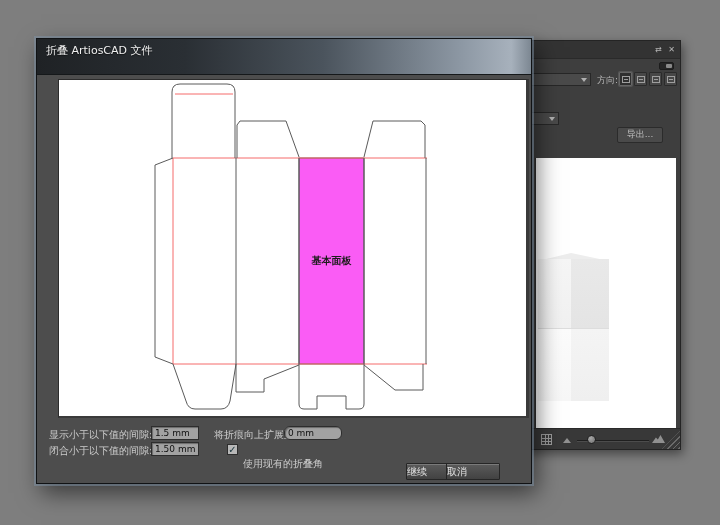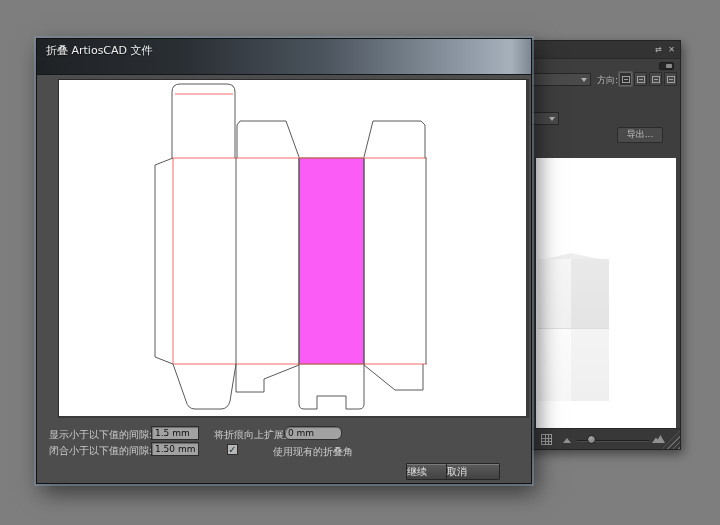--- a/index.html
+++ b/index.html
@@ -77,21 +77,21 @@
   .hl{fill:var(--panel-highlight);stroke:var(--cut-line);stroke-width:1;}
   .base-panel-hit{position:absolute;left:240px;top:78px;width:65px;height:206px;display:flex;align-items:center;justify-content:center;}
   .base-panel-label{font-size:10px;color:#1c1c1c;font-weight:bold;}
 
   .form-label{position:absolute;font-size:10px;color:#cccccc;white-space:nowrap;}
   .form-input{position:absolute;height:14px;background:#a2a2a2;border:1px solid #2d2d2d;
     box-shadow:inset 1px 1px 1px rgba(0,0,0,.35);font-size:9px;color:#111;padding:0 3px;
     font-family:"DejaVu Sans","Liberation Sans",sans-serif;}
   .checkbox{position:absolute;left:190px;top:405px;width:11px;height:11px;background:#b8b8b8;
     border:1px solid #2d2d2d;font-size:10px;line-height:10px;text-align:center;color:#17323a;font-weight:bold;}
-  .checkbox-label{left:206px;top:406px;margin-left:30px;}
+  .checkbox-label{left:206px;top:418px;}
 
   .dlg-btn{position:absolute;top:424px;width:54px;height:17px;background:linear-gradient(180deg,#5b5b5b,#424242);
     border:1px solid #262626;box-shadow:inset 0 1px 0 #7a7a7a;border-radius:1px;
     color:#e2e2e2;font-size:10px;text-align:left;line-height:15px;
     font-family:"DejaVu Sans","Liberation Sans",sans-serif;}
   .btn-continue{left:369px;}
   .btn-cancel{left:409px;}
 </style>
 </head>
 <body>
@@ -169,20 +169,23 @@
       <path class="cut" d="M305 77 L314 41 H362 L366 45 V78"></path>
 
       <path class="cut" d="M114 284 L127 321 Q129 329 136 329 H162 Q169 329 171 321 L177 284"></path>
 
       <path class="cut" d="M177 284 V312 H205 V299 L240 285"></path>
 
       <path class="cut" d="M240 284 V324 Q240 329 245 329 H258 V316 H287 V329 H300 Q305 329 305 324 V284"></path>
 
       <path class="cut" d="M305 285 L336 310 H364 V284"></path>
     </svg>
+    <div class="base-panel-hit">
+      <span class="base-panel-label">基本面板</span>
+    </div>
   </div>
 
   <span class="form-label" style="left:12px;top:389px;">显示小于以下值的间隙:</span>
   <input class="form-input" style="left: 114px; top: 387px; width: 48px;" value="1.5 mm">
 
   <span class="form-label" style="left:12px;top:405px;">闭合小于以下值的间隙:</span>
   <input class="form-input" style="left: 114px; top: 403px; width: 48px;" value="1.50 mm">
 
   <span class="form-label" style="left:177px;top:389px;">将折痕向上扩展至:</span>
   <input class="form-input" style="left: 247px; top: 387px; width: 58px; border-radius: 6px;" value="0 mm">

